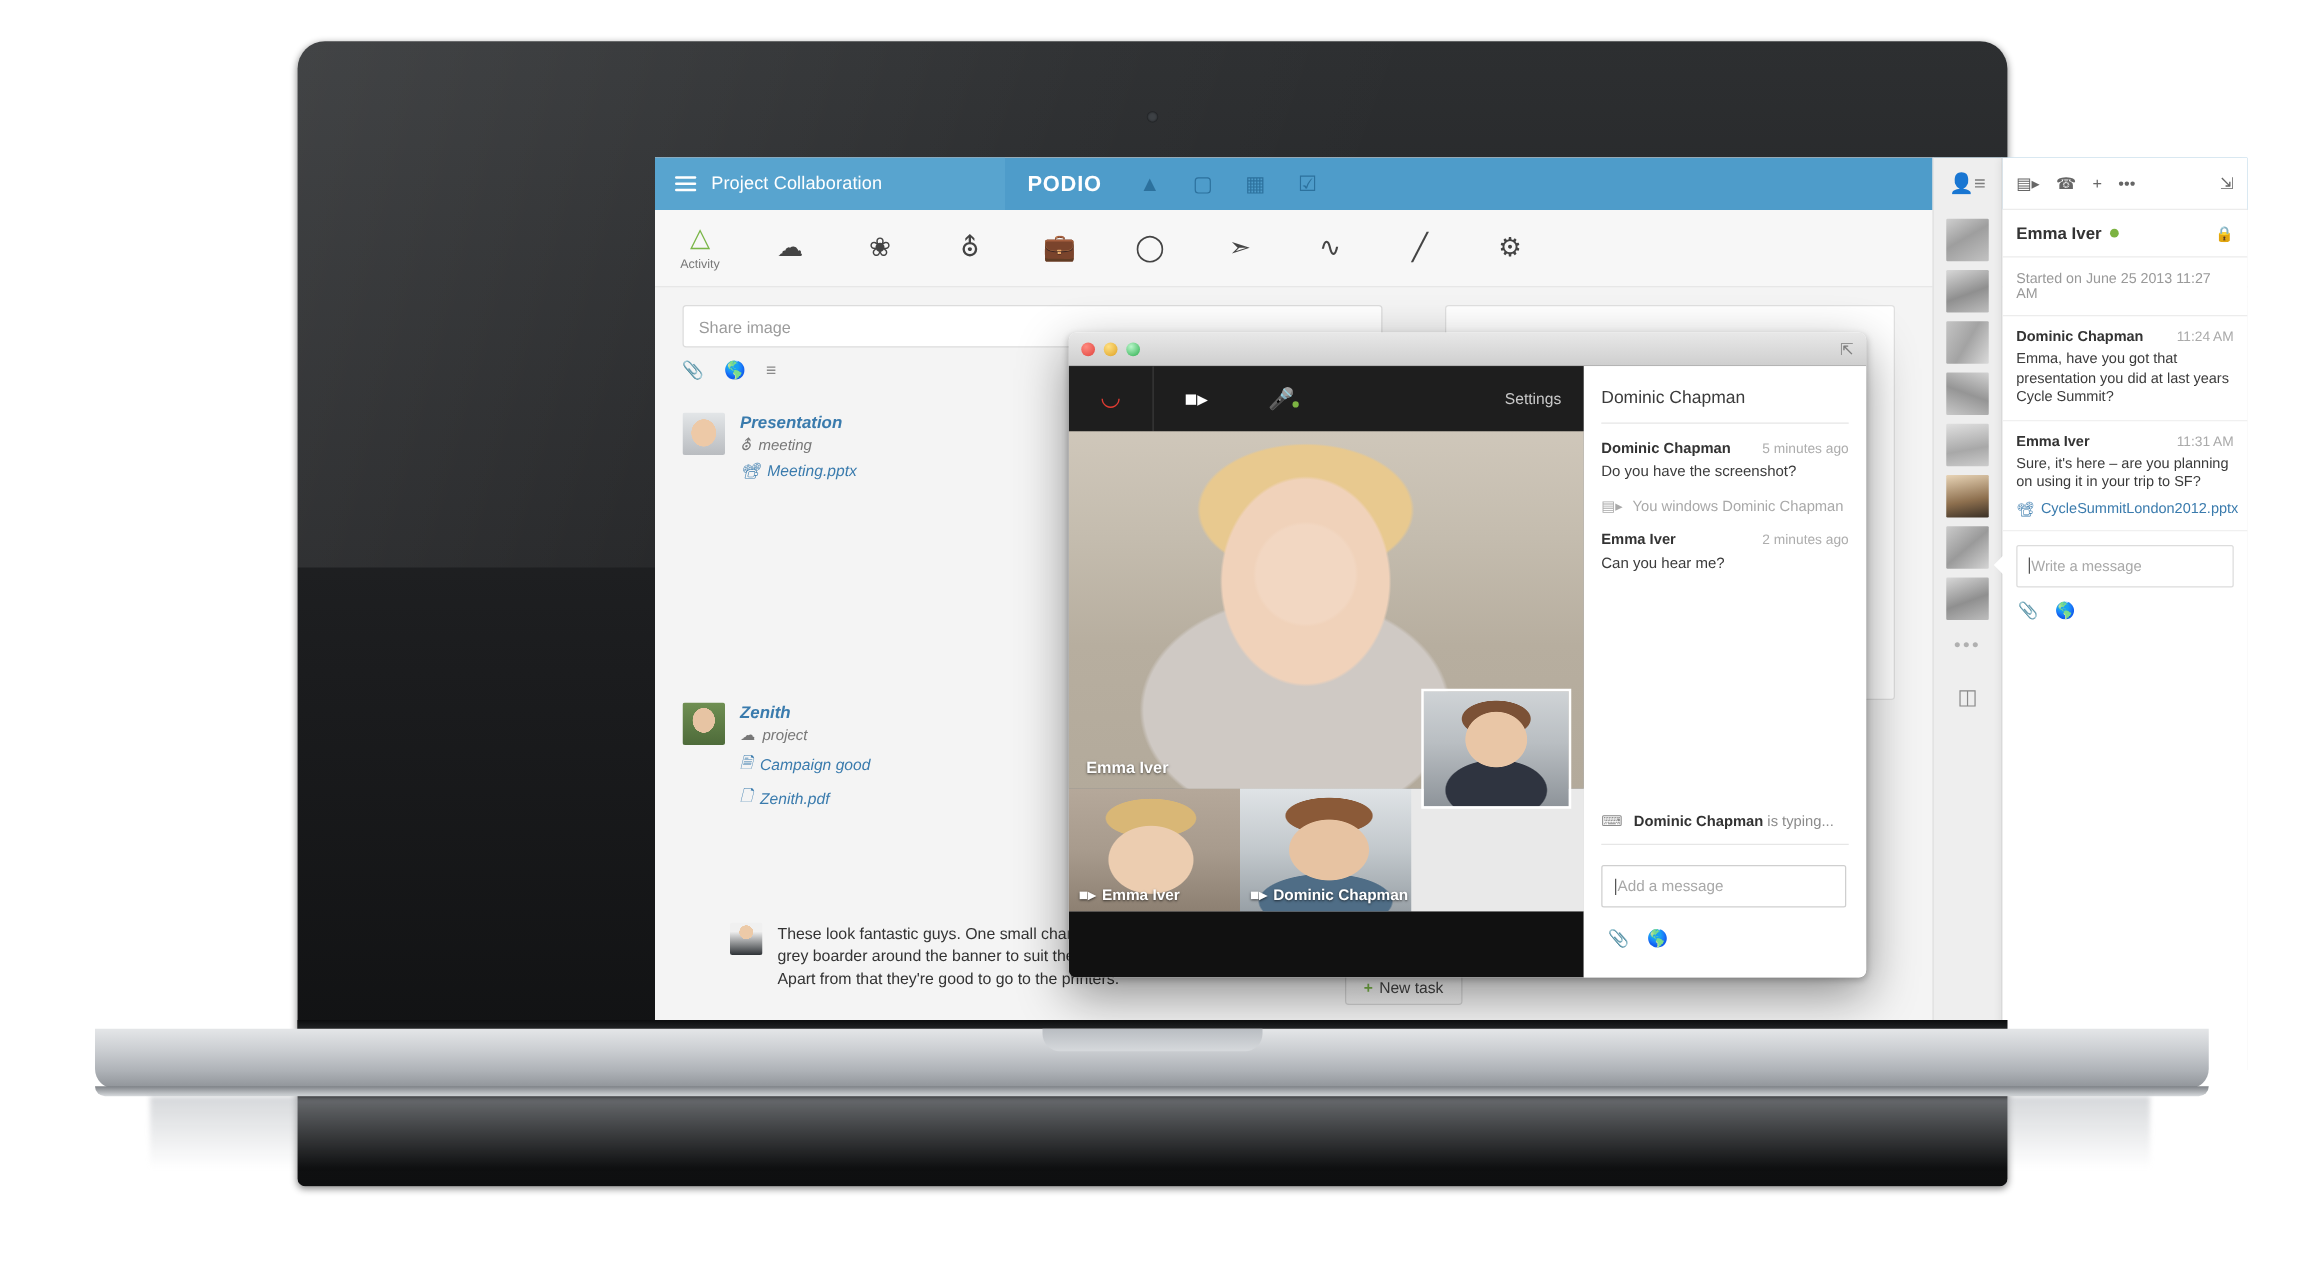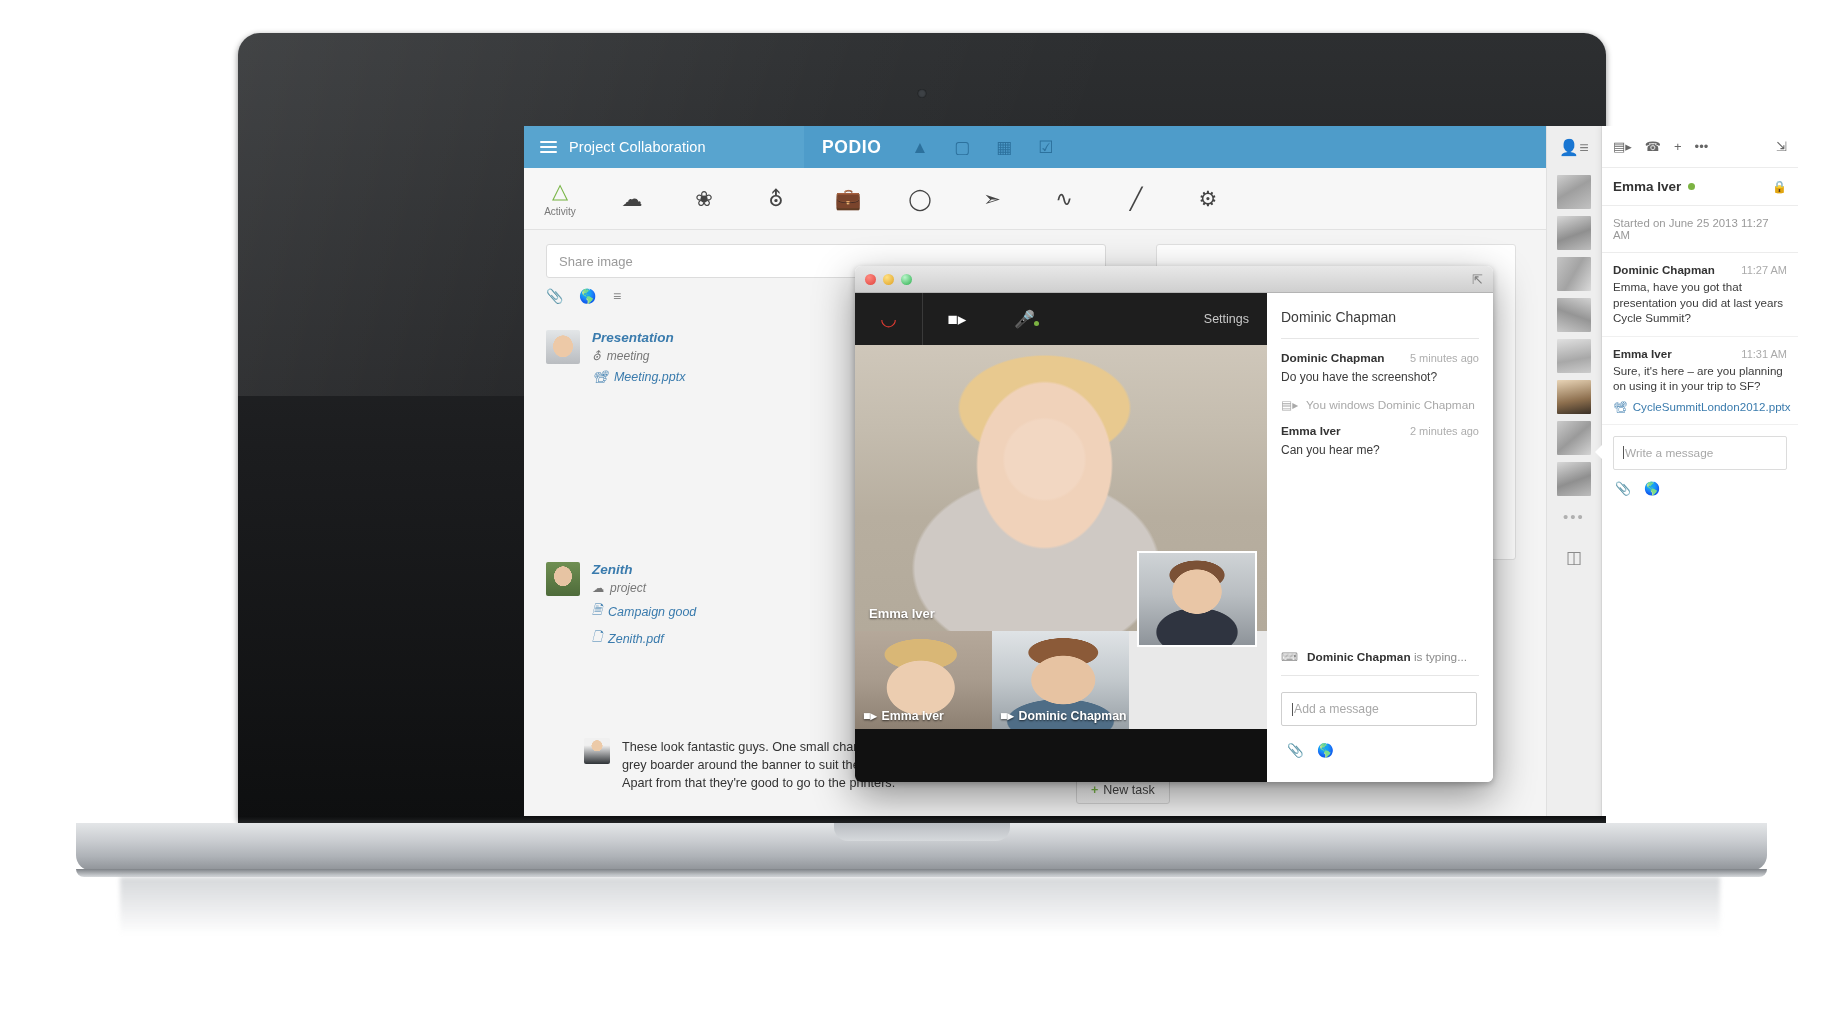--- a/index.html
+++ b/index.html
@@ -9,21 +9,21 @@
     background: #ffffff;
     font-family: "Liberation Sans", sans-serif;
     overflow: hidden;
   }
 
   #stage { position: relative; width: 1843px; height: 1021px; background: #fff; }
 
   
   .laptop-lid {
     position: absolute; left: 238px; top: 33px;
-    width: 1368px; height: 790px;
+    width: 1368px; height: 916px;
     background: linear-gradient(180deg,#2d2f31 0%, #1b1c1e 55%, #0e0f10 100%);
     border-radius: 22px 22px 6px 6px;
     box-shadow: 0 2px 6px rgba(0,0,0,.45);
   }
   .lid-gloss {
     position:absolute; left:0; top:0; width:100%; height:46%;
     border-radius:22px 22px 0 0;
     background: linear-gradient(110deg, rgba(255,255,255,.10) 0%, rgba(255,255,255,.02) 42%, rgba(255,255,255,0) 60%);
     pointer-events:none;
   }
@@ -424,21 +424,21 @@
           <div class="cp-head">
             <span class="nm">Emma Iver</span>
             <span class="cp-dot"></span>
             <span class="cp-lock">🔒</span>
           </div>
           <div class="cp-started">Started on June 25 2013 11:27 AM</div>
 
           <div class="cp-msg">
             <div class="mh">
               <span class="who">Dominic Chapman</span>
-              <span class="tm">11:27 AM</span>
+              <span class="tm">11:24 AM</span>
             </div>
             <div class="tx">Emma, have you got that presentation you did at last years Cycle Summit?</div>
           </div>
 
           <div class="cp-msg">
             <div class="mh">
               <span class="who">Emma Iver</span>
               <span class="tm">11:31 AM</span>
             </div>
             <div class="tx">Sure, it's here – are you planning on using it in your trip to SF?</div>

